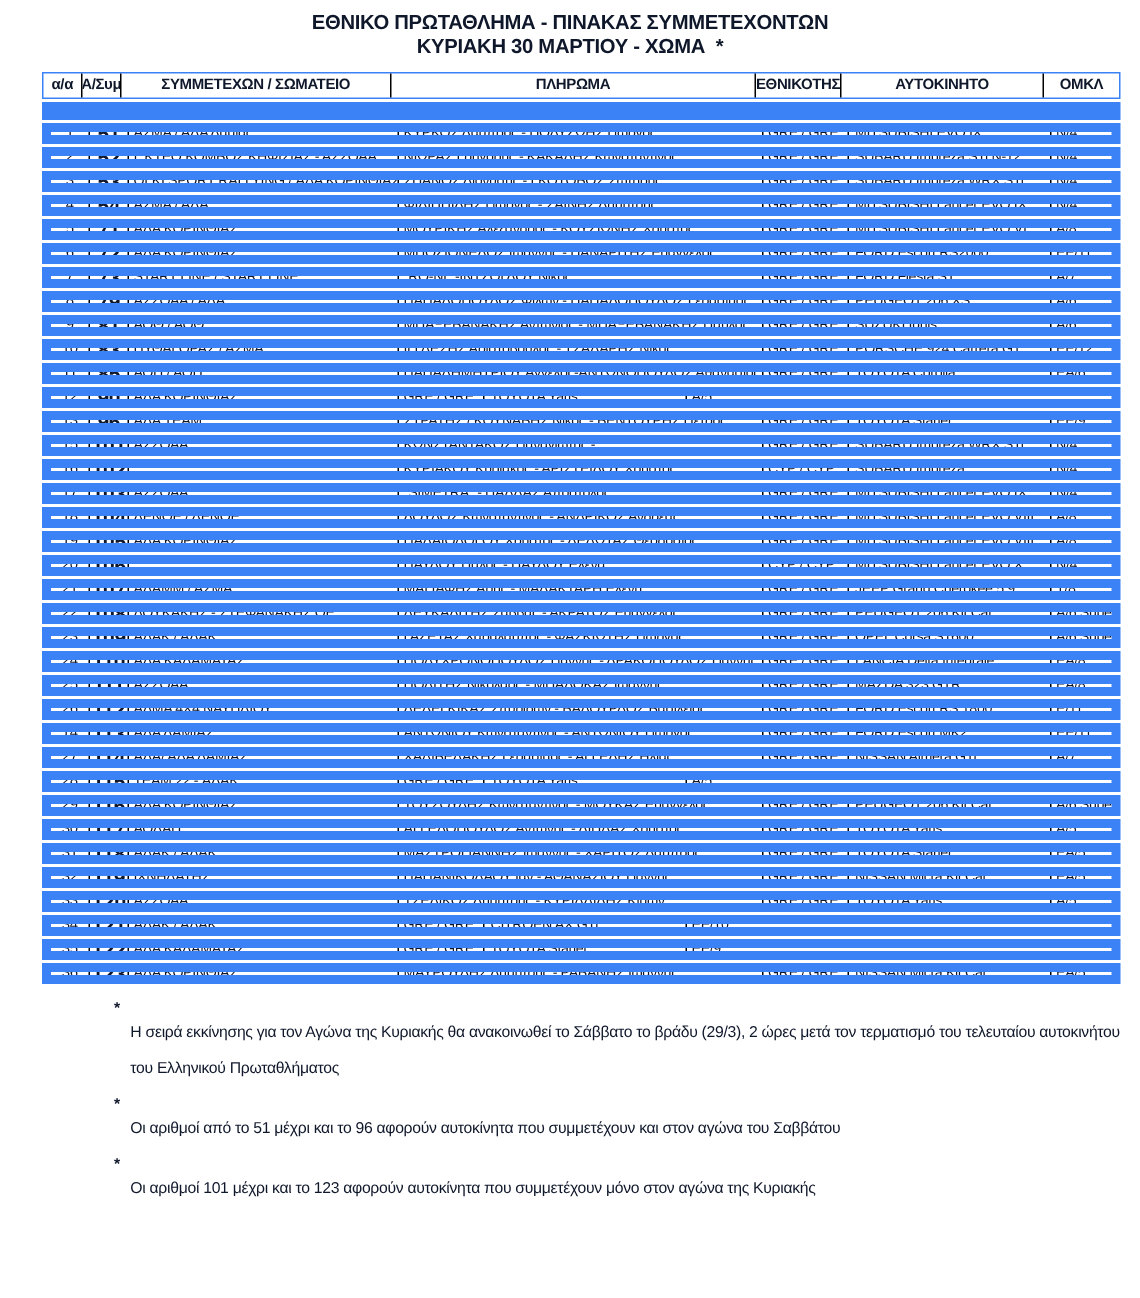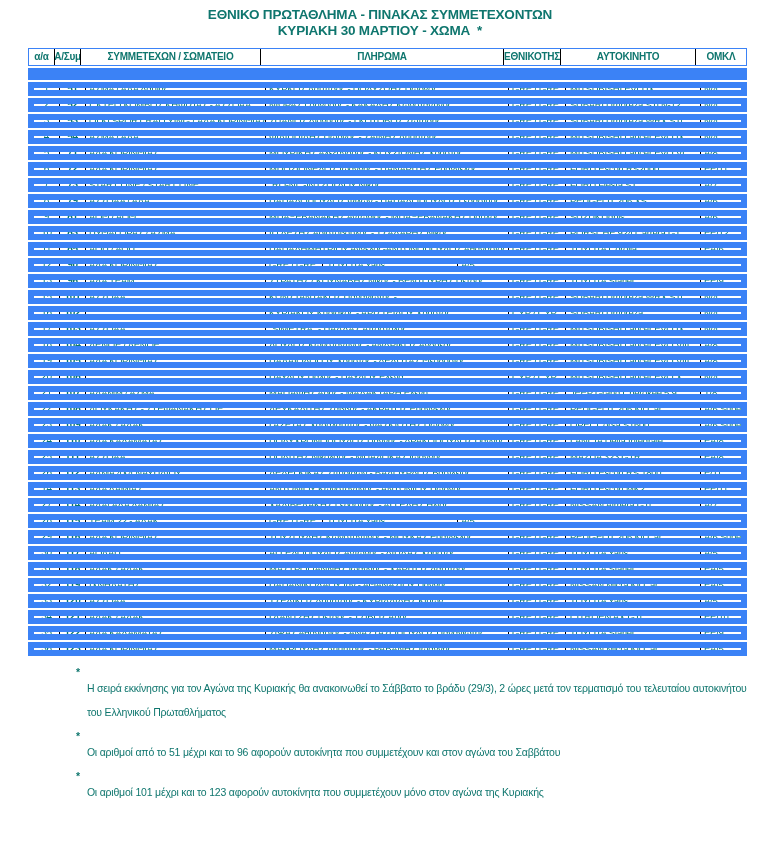--- a/index.html
+++ b/index.html
@@ -1,21 +1,21 @@
 <!DOCTYPE html>
 <html><head>
 <meta charset="utf-8">
 <style>
   html,body{margin:0;padding:0;background:#fff;}
   .page{
     position:relative;
     width:760px;height:865px;
     background:#ffffff;
     font-family:"Liberation Sans", sans-serif;
-    color:#0f766e;
+    color:#0f172a;
     overflow:hidden;
   }
   .title-block{padding-top:7px;text-align:center;}
   .title-line{
     font-weight:bold;
     font-size:13.5px;
     line-height:16px;
     letter-spacing:-0.2px;
     white-space:pre;
   }
@@ -50,21 +50,21 @@
   .col3{width:243px;padding-left:3px;}
   .col4{width:57px;padding-left:3px;}
   .col5{width:135px;padding-left:4px;}
   .col6{flex:1;padding-left:3px;}
   .hcell{
     font-weight:bold;
     font-size:10px;
     justify-content:center;
     padding-left:0 !important;
   }
-  .num-bold{font-weight:bold;font-size:10px;text-decoration:underline;}
+  .num-bold{font-weight:bold;font-size:14px;text-decoration:underline;}
   .aa-cell{font-size:10px;}
   
   .footnotes{position:absolute;left:76px;top:660px;width:676px;}
   .fn{
     display:flex;
     gap:7px;
     font-size:10.5px;
     line-height:24px;
     letter-spacing:-0.2px;
   }
@@ -393,30 +393,28 @@
           <div class="cell col2">ΑΣΣΟΑΑ</div>
           <div class="cell col3">ΤΣΕΛΙΚΟΣ Δημήτρης - ΚΥΡΙΛΛΙΔΗΣ Κίμων</div>
           <div class="cell col4">GRE / GRE</div>
           <div class="cell col5">TOYOTA Yaris</div>
           <div class="cell col6">A/5</div>
         </div>
         <div class="trow">
           <div class="cell col0 aa-cell">34</div>
           <div class="cell col1 num-bold">121</div>
           <div class="cell col2">ΑΛΑΚ / ΑΛΑΚ</div>
-          <div class="cell col3">ΓΛΑΝΤΖΗΣ Πέτρος - ΤΣΙΒΟΣ Αρης</div>
           <div class="cell col4">GRE / GRE</div>
           <div class="cell col5">CITROEN AX GTi</div>
           <div class="cell col6">EE/10</div>
         </div>
         <div class="trow">
           <div class="cell col0 aa-cell">35</div>
           <div class="cell col1 num-bold">122</div>
           <div class="cell col2">ΑΛΑ ΚΑΛΑΜΑΤΑΣ</div>
-          <div class="cell col3">ΣΙΨΑΣ Αθανάσιος - ΑΝΑΣΤΑΣΟΠΟΥΛΟΣ Παναγιώτης</div>
           <div class="cell col4">GRE / GRE</div>
           <div class="cell col5">TOYOTA Starlet</div>
           <div class="cell col6">EE/9</div>
         </div>
         <div class="trow">
           <div class="cell col0 aa-cell">36</div>
           <div class="cell col1 num-bold">123</div>
           <div class="cell col2">ΑΛΑ ΚΟΡΙΝΘΙΑΣ</div>
           <div class="cell col3">ΜΑΥΡΟΥΔΗΣ Δημήτρης - ΡΑΒΑΝΗΣ Ιωάννης</div>
           <div class="cell col4">GRE / GRE</div>

